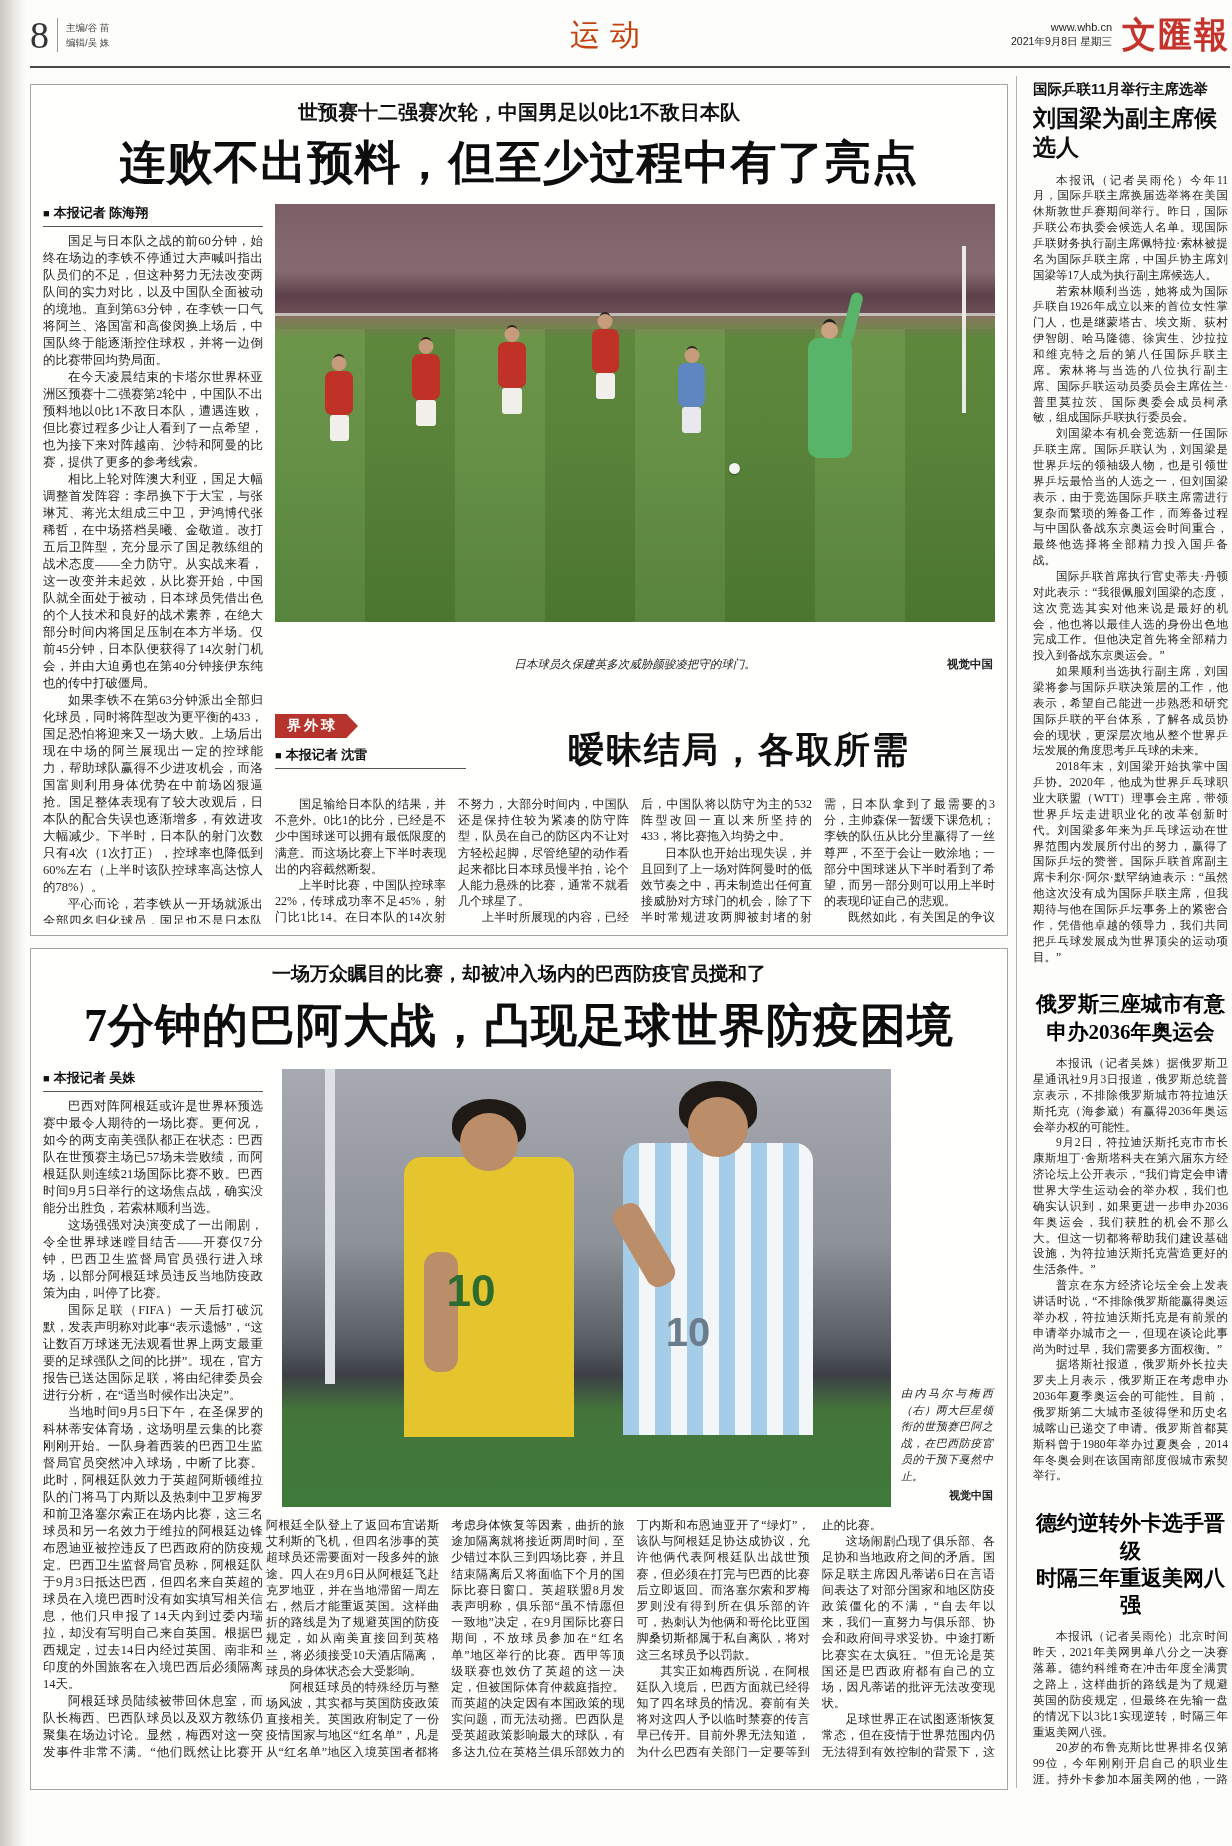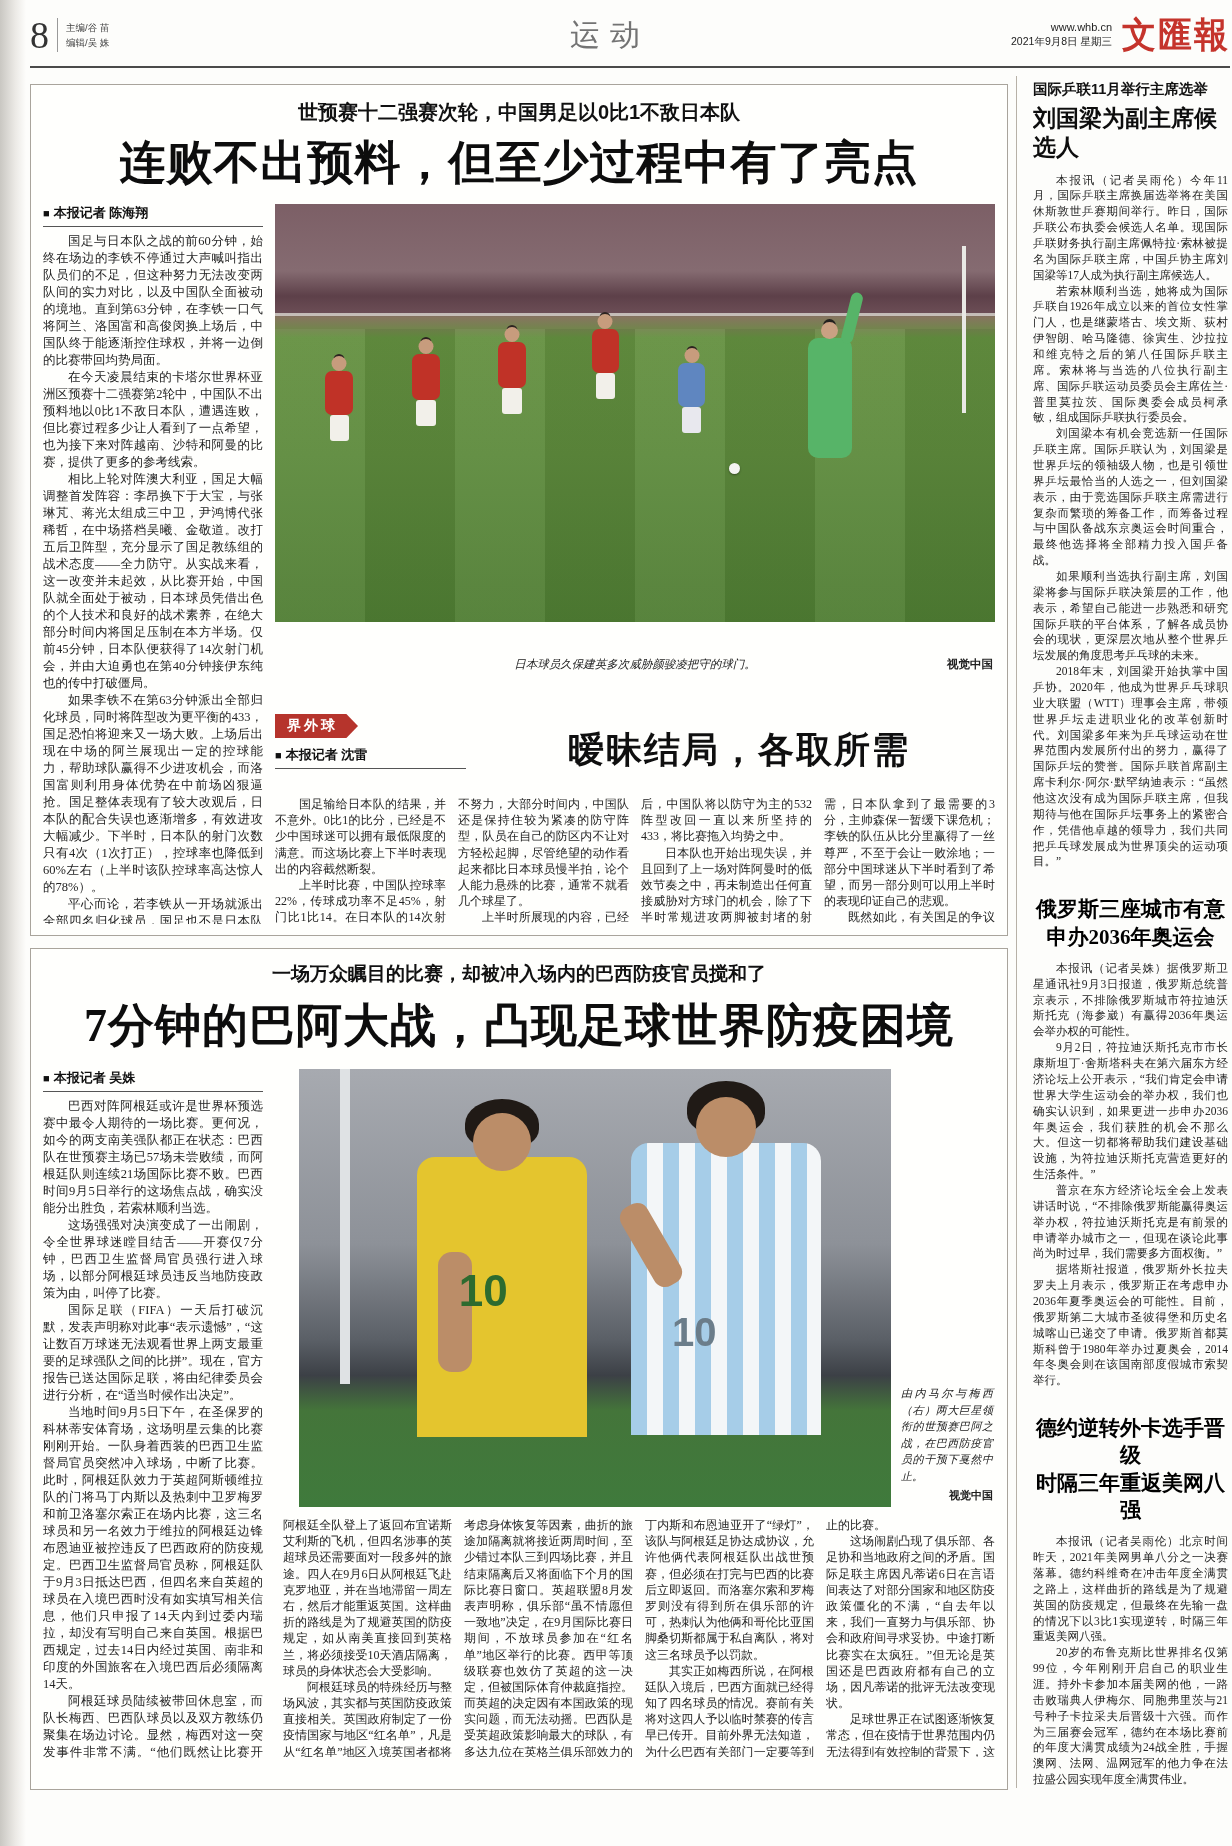--- a/index.html
+++ b/index.html
@@ -13,21 +13,21 @@
     background:linear-gradient(90deg,#c9c7c2,#eceae6 60%,rgba(253,253,251,0)); }
 
   
   .masthead { position:absolute; left:30px; top:8px; width:1200px; height:54px;
     display:flex; align-items:center; }
   .ph-left { display:flex; align-items:center; gap:8px; width:240px; }
   .page-num { font-size:38px; font-weight:400; color:#333; line-height:1; }
   .vbar { width:1px; height:34px; background:#999; }
   .editors { font-size:9.5px; color:#444; line-height:1.6; font-family:"Liberation Sans",sans-serif; }
   .section-title { flex:1; text-align:center; font-size:30px; letter-spacing:10px;
-    color:#737373; font-family:"Liberation Sans",sans-serif; }
+    color:#c2410c; font-family:"Liberation Sans",sans-serif; }
   .ph-right { width:280px; display:flex; align-items:center; justify-content:flex-end; gap:10px; }
   .site-date { text-align:right; font-family:"Liberation Sans",sans-serif; }
   .site { font-size:11px; font-weight:normal; color:#222; }
   .date { font-size:10.5px; color:#222; margin-top:2px; }
   .logo { font-size:34px; font-weight:900; color:#c5342c; letter-spacing:2px;
     font-family:"Liberation Serif",serif; transform:scaleY(1.05); }
   .head-rule { position:absolute; left:30px; top:66px; width:1200px; height:2px; background:#4a4a4a; }
 
   
   .kicker { text-align:center; font-family:"Liberation Sans",sans-serif; font-weight:bold; }
@@ -87,21 +87,21 @@
   .sub-cols { display:flex; gap:12px; height:188px; overflow:hidden; }
   .scol { flex:1; overflow:hidden; }
   .scol p { font-size:12px; line-height:1.35; }
 
   
   .block2 { position:absolute; left:30px; top:948px; width:978px; height:842px;
     border:1px solid #a9a49c; background:#fffffd; padding:12px 12px 8px; overflow:hidden; }
   .block2 .kicker { font-size:19px; color:#111; }
   .headline2 { text-align:center; font-family:"Liberation Serif",serif; font-weight:900;
     font-size:46px; color:#0d0d0d; letter-spacing:1px; margin:8px 0 12px; }
-  .b2-body { display:flex; gap:20px; height:692px; }
+  .b2-body { display:flex; gap:3px; height:692px; }
   .b2-right { flex:1; display:flex; flex-direction:column; overflow:hidden; }
   .b2-row1 { display:flex; height:438px; }
   .photo2 { flex:1; background:linear-gradient(180deg,#a7aab0 0%,#8d9198 40%,#5a5f66 62%,#3c4046 70%,#44753a 78%,#3f7a3c 100%);margin-left:16px; }
   .photo2 .post { position:absolute; left:7%; top:0; width:10px; height:72%; background:#dfe2e4; }
   .figure { position:absolute; border-radius:18px 18px 0 0; }
   .fig-head { position:absolute; left:50%; transform:translateX(-50%); border-radius:50%; background:#bb8d68; }
   .fig-hair { position:absolute; left:50%; transform:translateX(-50%); border-radius:50% 50% 40% 40%; background:#201a16; }
   .neymar-body { left:20%; top:20%; width:170px; height:280px; background:#e4c52e; }
   .neymar-sleeve { position:absolute; left:12%; top:34%; width:34px; height:120px; background:#bb8d68; border-radius:14px; }
   .messi-body { left:56%; top:17%; width:190px; height:292px;
@@ -277,20 +277,21 @@
   </section>
 
   <aside class="sidebar">
     <div class="sb-art">
       <div class="sb-kicker">国际乒联11月举行主席选举</div>
       <div class="sb-title">刘国梁为副主席候选人</div>
       <div class="flow">
           <p>本报讯（记者吴雨伦）今年11月，国际乒联主席换届选举将在美国休斯敦世乒赛期间举行。昨日，国际乒联公布执委会候选人名单。现国际乒联财务执行副主席佩特拉·索林被提名为国际乒联主席，中国乒协主席刘国梁等17人成为执行副主席候选人。</p>
           <p>若索林顺利当选，她将成为国际乒联自1926年成立以来的首位女性掌门人，也是继蒙塔古、埃文斯、荻村伊智朗、哈马隆德、徐寅生、沙拉拉和维克特之后的第八任国际乒联主席。索林将与当选的八位执行副主席、国际乒联运动员委员会主席佐兰·普里莫拉茨、国际奥委会成员柯承敏，组成国际乒联执行委员会。</p>
           <p>刘国梁本有机会竞选新一任国际乒联主席。国际乒联认为，刘国梁是世界乒坛的领袖级人物，也是引领世界乒坛最恰当的人选之一，但刘国梁表示，由于竞选国际乒联主席需进行复杂而繁琐的筹备工作，而筹备过程与中国队备战东京奥运会时间重合，最终他选择将全部精力投入国乒备战。</p>
+          <p>国际乒联首席执行官史蒂夫·丹顿对此表示：“我很佩服刘国梁的态度，这次竞选其实对他来说是最好的机会，他也将以最佳人选的身份出色地完成工作。但他决定首先将全部精力投入到备战东京奥运会。”</p>
           <p>如果顺利当选执行副主席，刘国梁将参与国际乒联决策层的工作，他表示，希望自己能进一步熟悉和研究国际乒联的平台体系，了解各成员协会的现状，更深层次地从整个世界乒坛发展的角度思考乒乓球的未来。</p>
           <p>2018年末，刘国梁开始执掌中国乒协。2020年，他成为世界乒乓球职业大联盟（WTT）理事会主席，带领世界乒坛走进职业化的改革创新时代。刘国梁多年来为乒乓球运动在世界范围内发展所付出的努力，赢得了国际乒坛的赞誉。国际乒联首席副主席卡利尔·阿尔·默罕纳迪表示：“虽然他这次没有成为国际乒联主席，但我期待与他在国际乒坛事务上的紧密合作，凭借他卓越的领导力，我们共同把乒乓球发展成为世界顶尖的运动项目。”</p>
         </div>
     </div>
     <div class="sb-art">
       <div class="sb-title2">
         <div>俄罗斯三座城市有意</div>
         <div>申办2036年奥运会</div>
       </div>
       <div class="flow">

